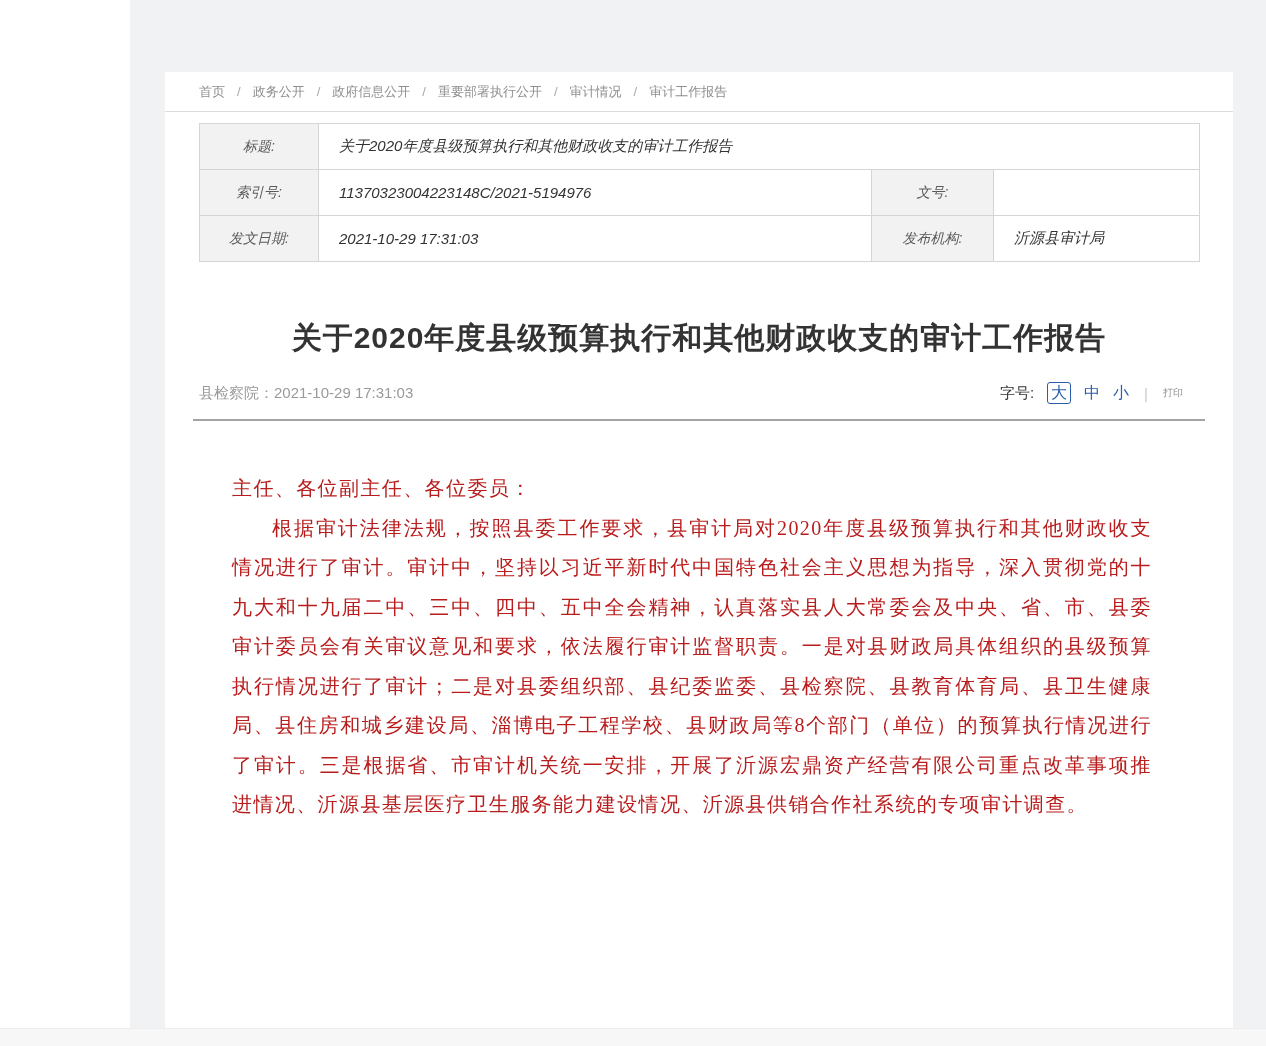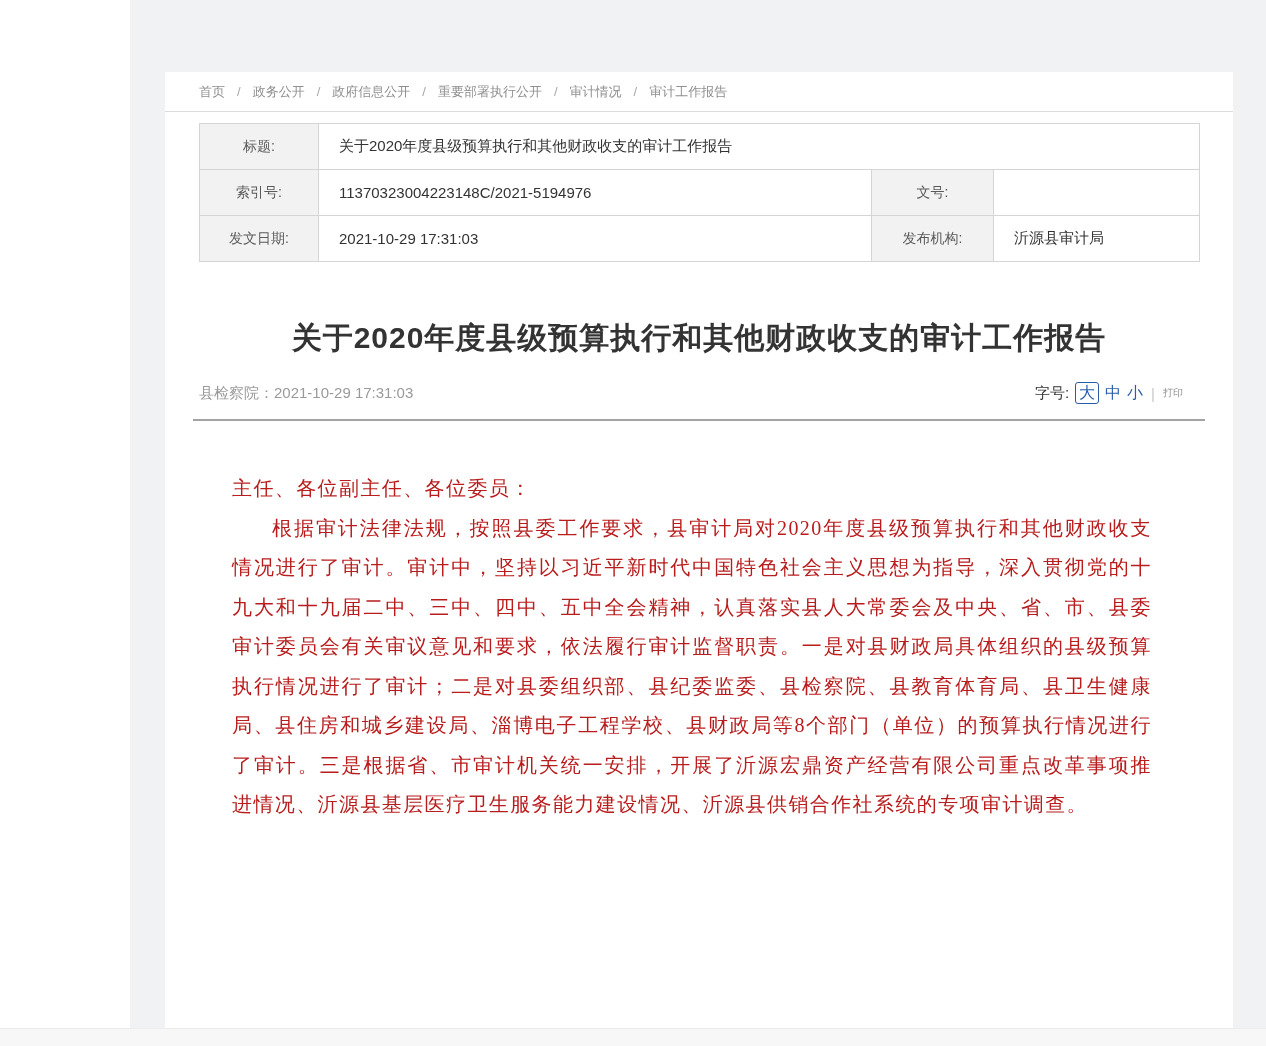--- a/index.html
+++ b/index.html
@@ -32,39 +32,39 @@
   .breadcrumb a { color:#8f8f8f; text-decoration:none; cursor:pointer; }
   .breadcrumb .sep { margin:0 12px; color:#a8a8a8; }
   
   .meta-table {
     margin:11px 34px 0 34px;
     border-collapse:collapse; table-layout:fixed; width:1000px;
     font-size:14px;
   }
   .meta-table td {
     border:1px solid #d5d5d5; height:46px; vertical-align:middle;
-    background:#fff; color:#333; font-size:15px; padding-left:20px;
+    background:#fff; color:#333; font-size:15px; padding-left:20px;font-style:italic;
   }
   .meta-table td.lbl {
     background:#f2f2f2; color:#5a5a5a; text-align:center; padding-left:0;
     font-size:14px;
   }
   
   .doc-title {
     margin-top:58px; text-align:center;
     font-size:30px; font-weight:bold; color:#333;
     letter-spacing:1px; line-height:36px;
   }
   .meta-row {
     margin-top:26px; padding:0 50px 0 34px;
     display:flex; justify-content:space-between; align-items:center;
     font-size:15px; color:#9a9a9a;
   }
   .meta-row .left { color:#9a9a9a; }
-  .fontsize-tools { display:flex; align-items:center; gap:6px; }
+  .fontsize-tools { display:flex; align-items:center; gap:13px; }
   .fontsize-label { color:#333; }
   .fs-btn { color:#2a5caa; cursor:pointer; font-size:16px; }
   .fs-btn.active {
     border:1px solid #2a5caa; border-radius:3px; padding:0 3px; line-height:20px;
   }
   .tool-sep { color:#c9c9c9; margin:0 2px; }
   .print-btn { color:#8f8f8f; cursor:pointer; font-size:10px; }
   .title-divider {
     margin:15px 28px 0 28px; border-bottom:2px solid #a3a3a3;
   }

